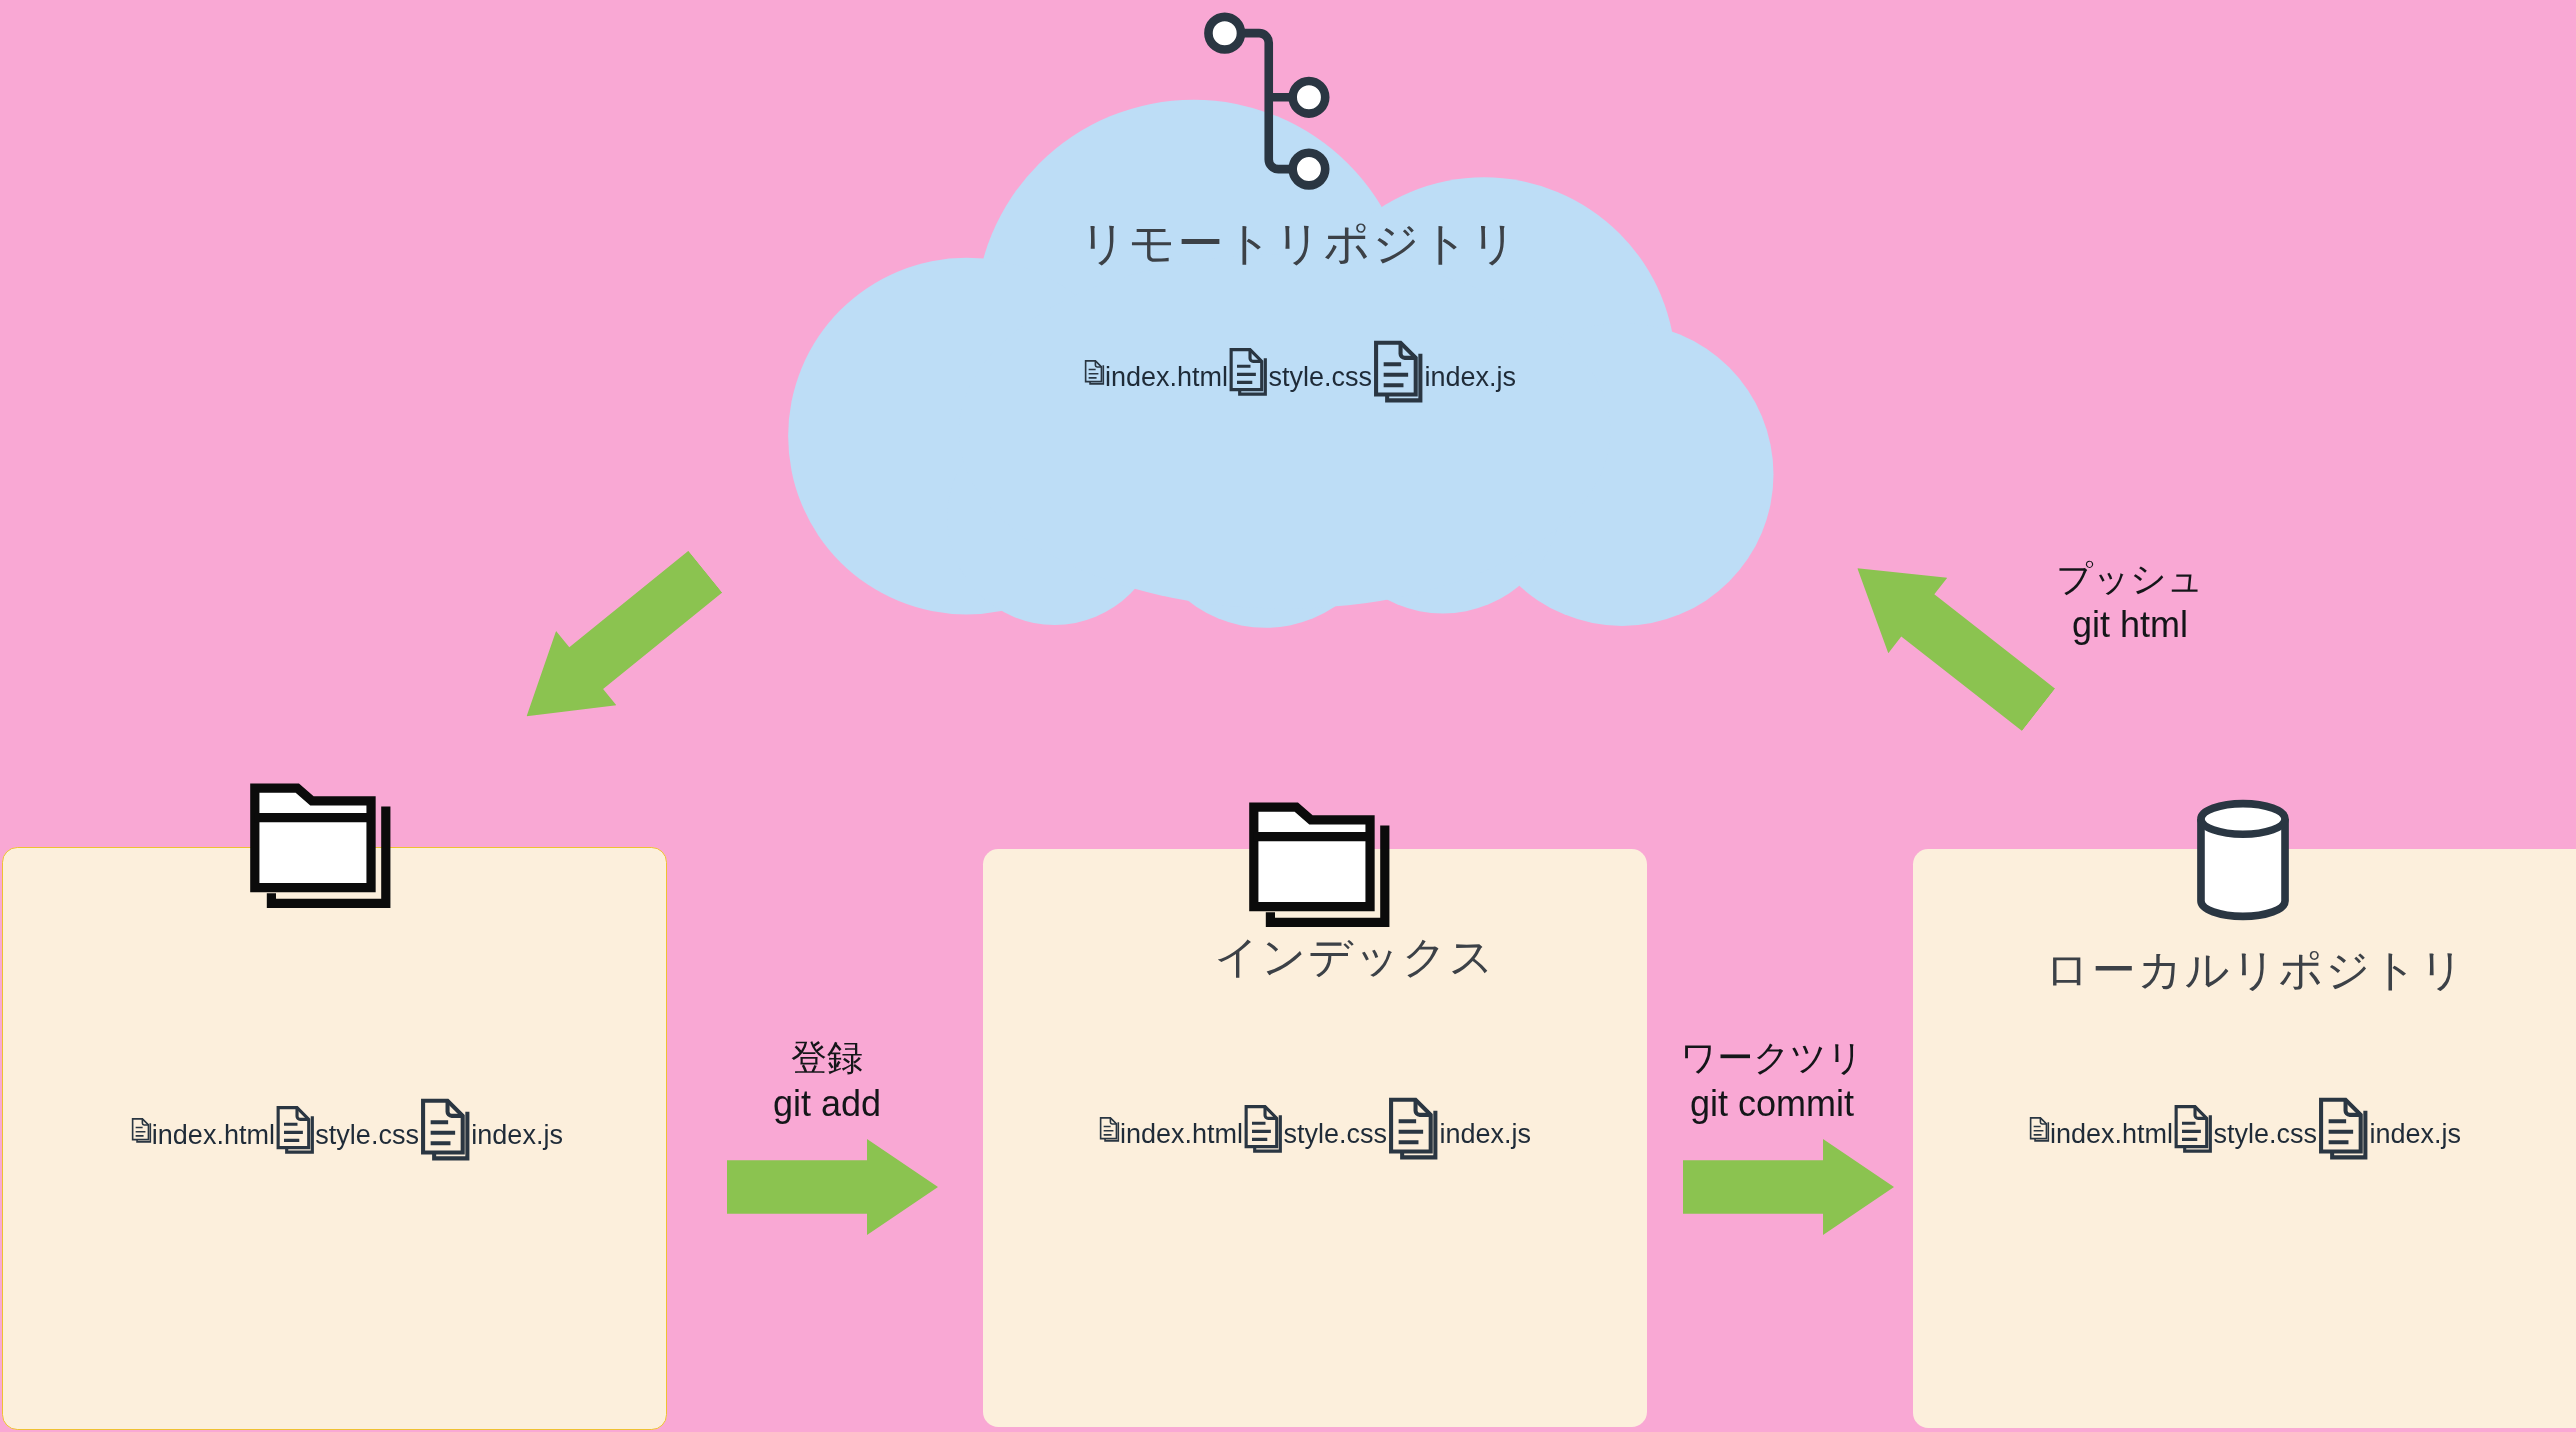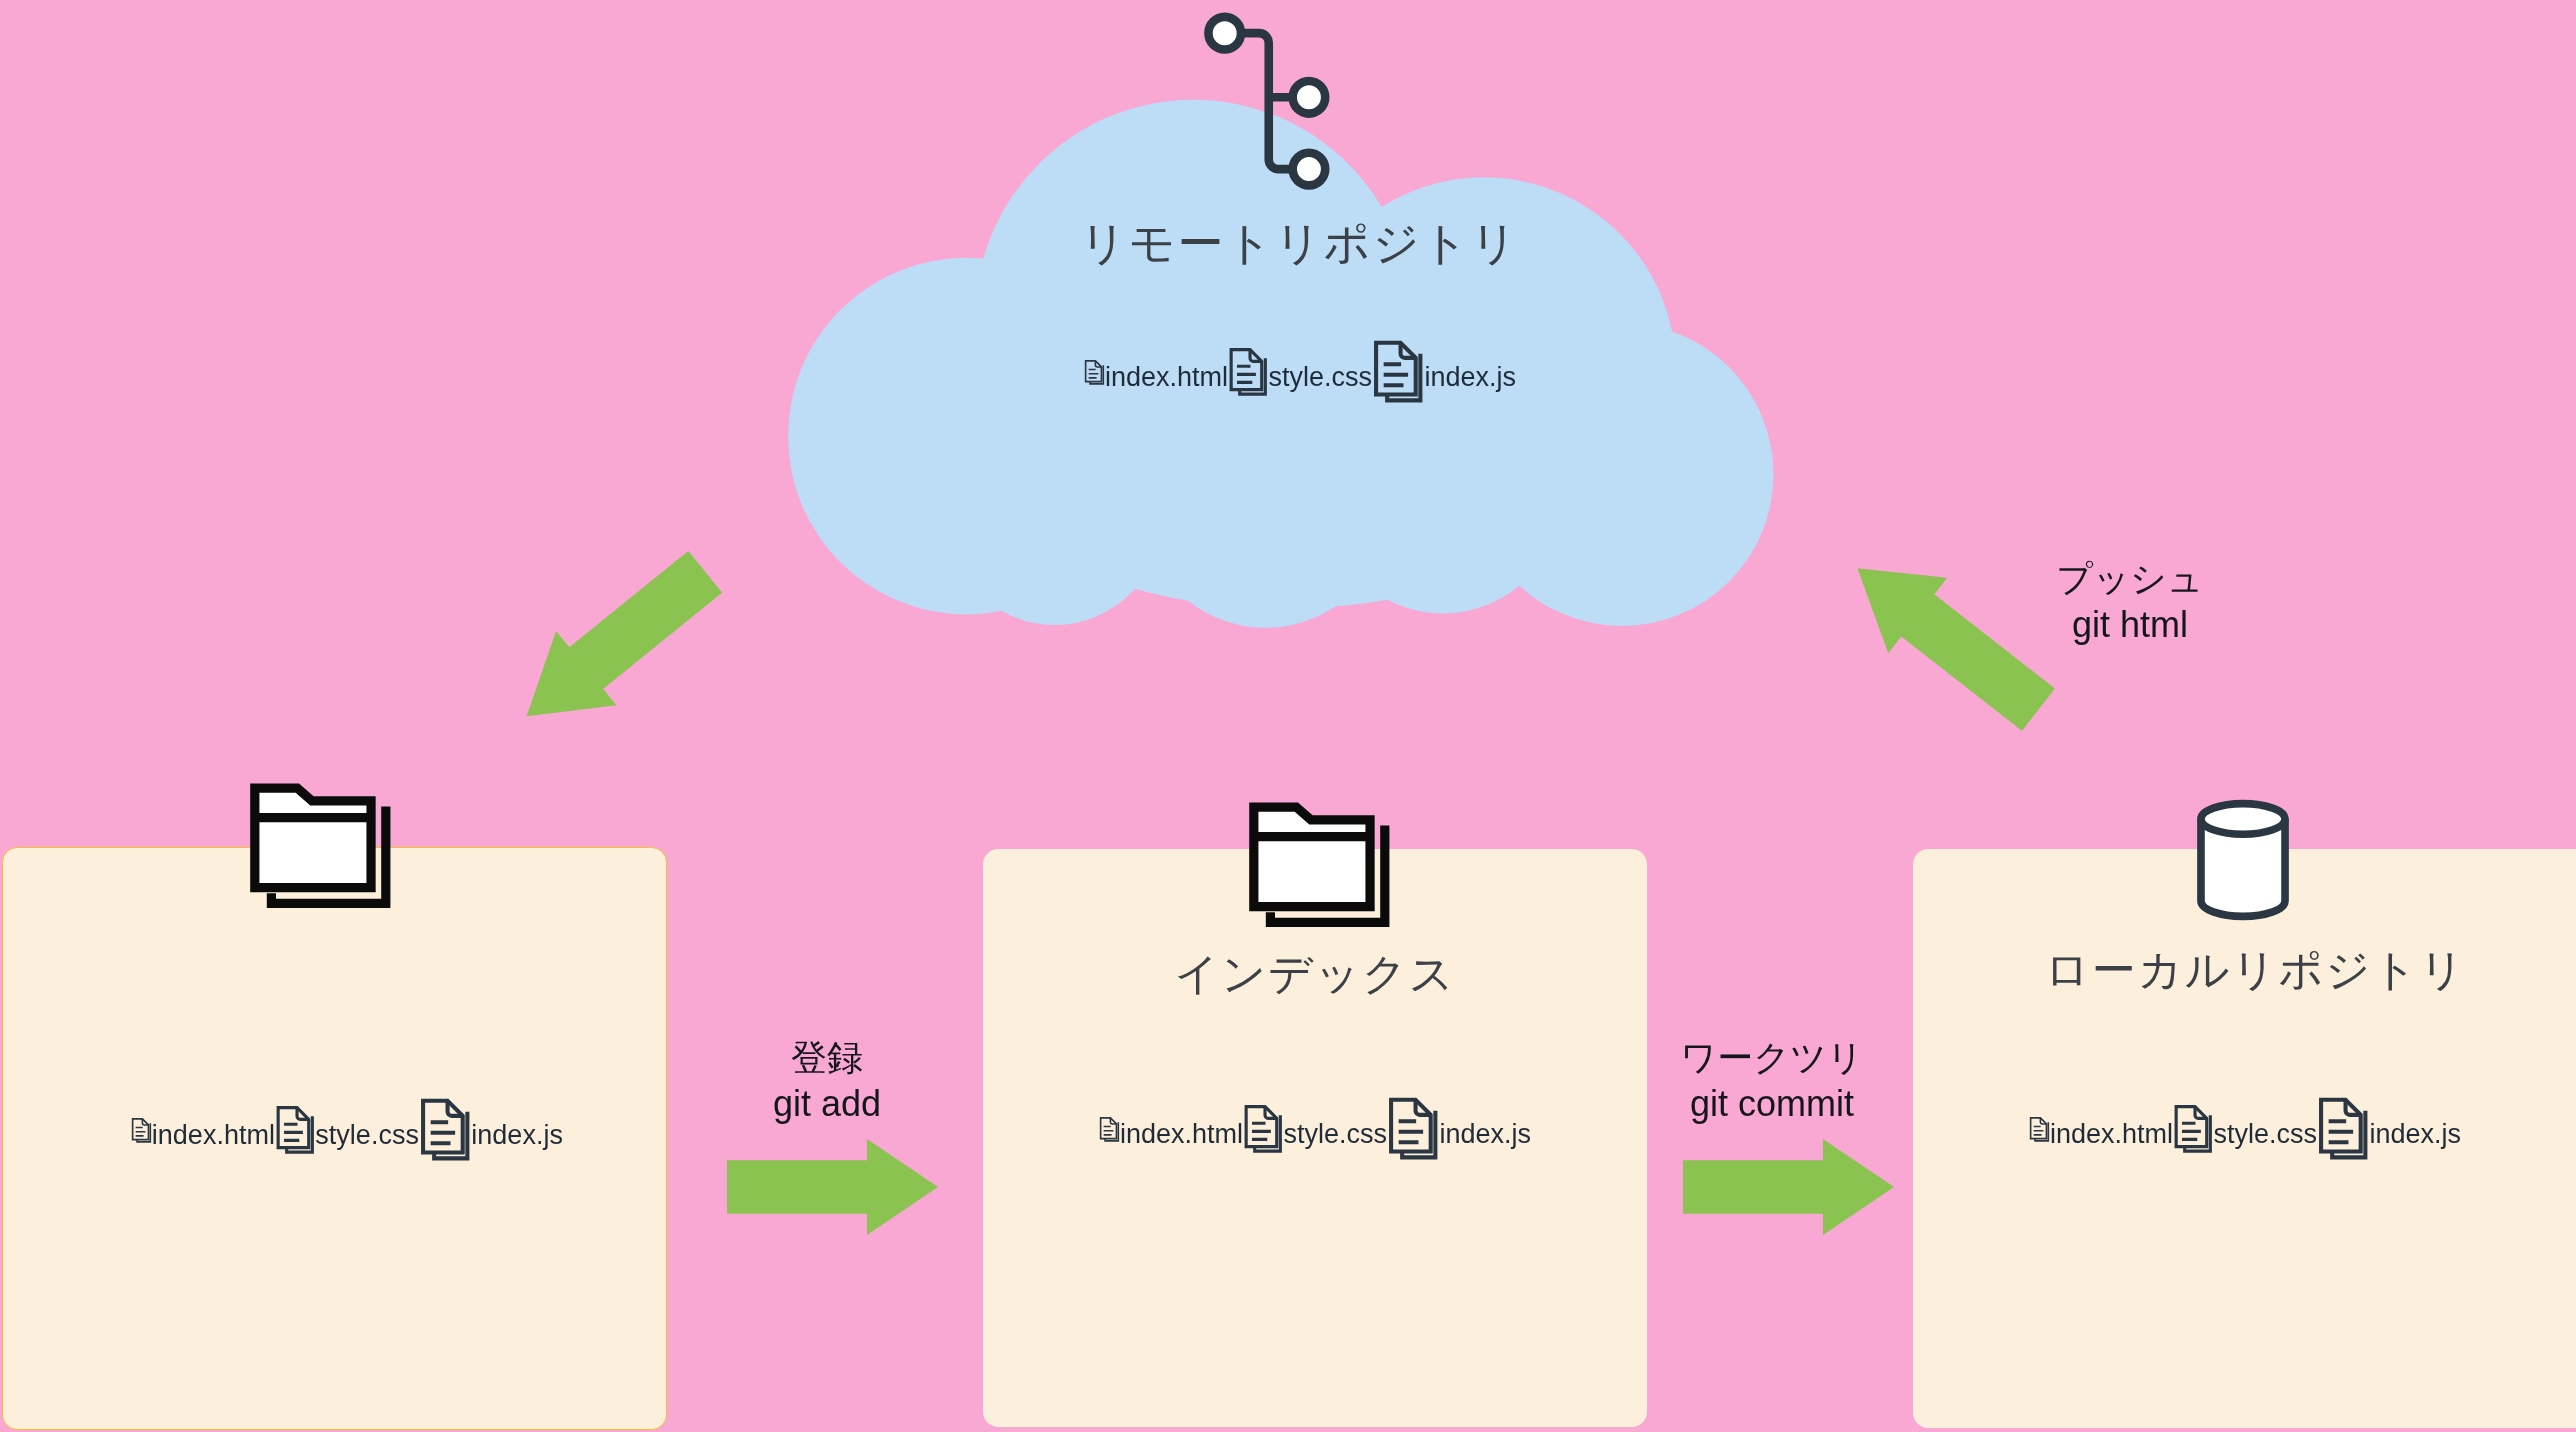--- a/index.html
+++ b/index.html
@@ -180,21 +180,21 @@
           </svg>
         <span class="file-label">index.js</span>
       </div>
     </div>
   </div>
   <svg class="folder-ico abs" style="left:245px;top:777px;" viewBox="0 0 170 142">
       <use href="#sym-folder"></use>
     </svg>
 
   <div class="repo-box" style="left:983px;top:849px;width:664px;height:578px;">
-    <div class="box-title" style="top:96px;">インデックス</div>
+    <div class="box-title" style="top:79px;margin-left:40px;">インデックス</div>
     <div class="file-row" style="left:116px;top:226px;">
       <div class="file-item">
         <svg class="file-ico" viewBox="0 0 90 118">
             <use href="#sym-file"></use>
           </svg>
         <span class="file-label">index.html</span>
       </div>
       <div class="file-item">
         <svg class="file-ico" viewBox="0 0 90 118">
             <use href="#sym-file"></use>

